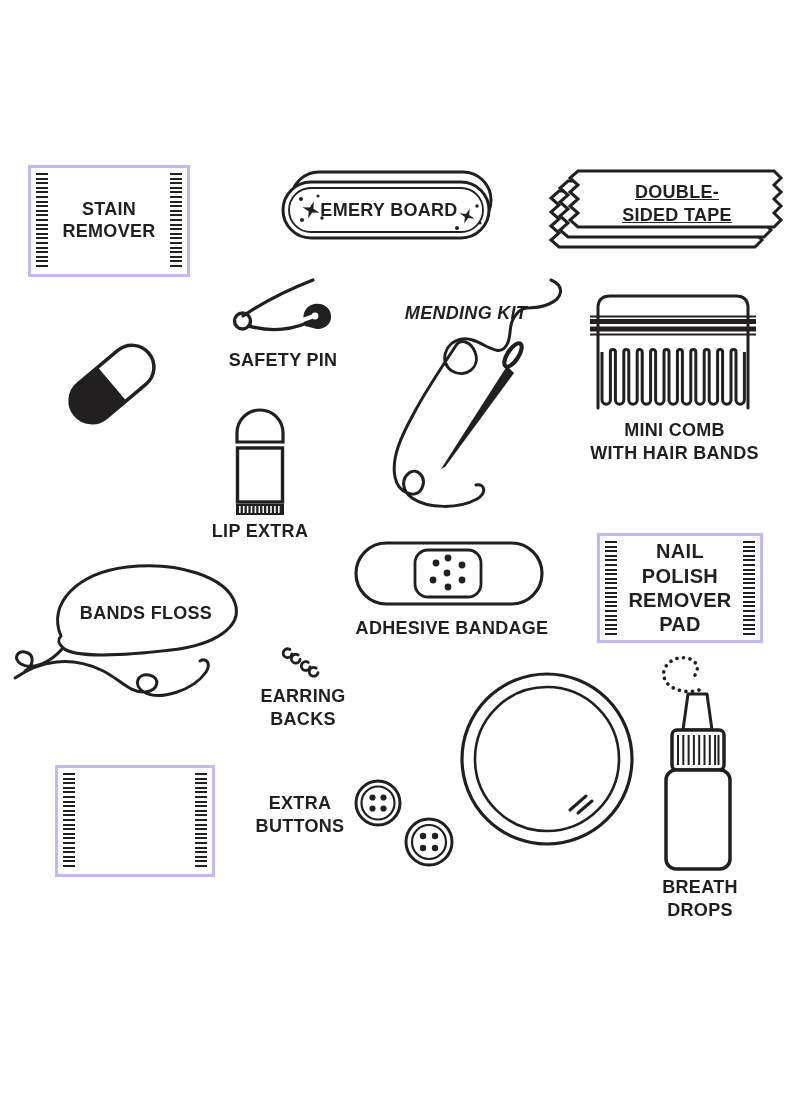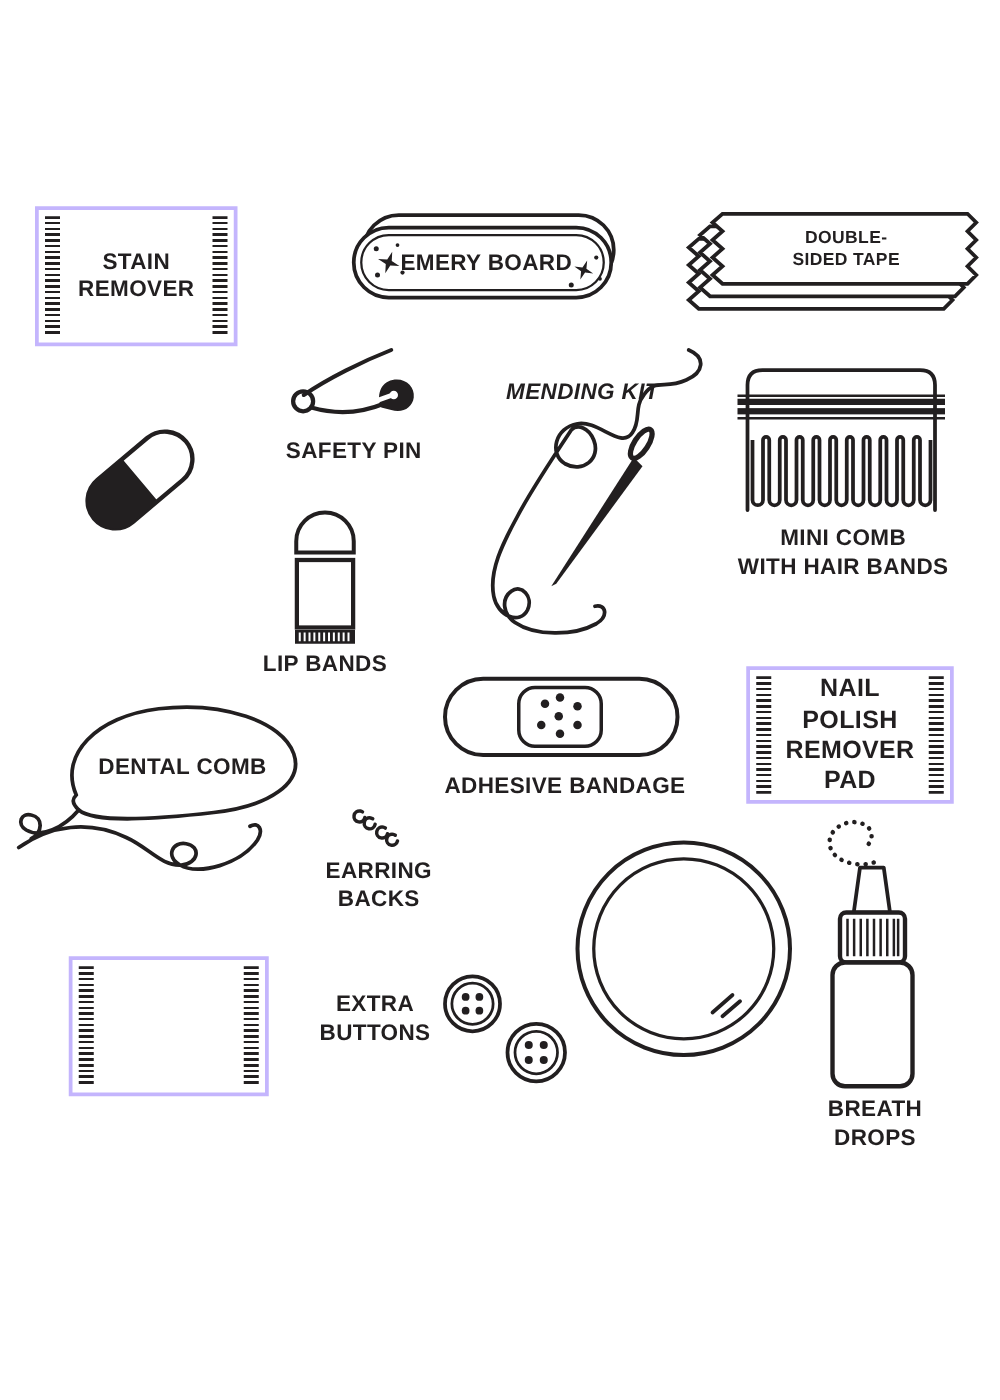--- a/index.html
+++ b/index.html
@@ -1,21 +1,21 @@
 <!DOCTYPE html>
 <html><head>
 <meta charset="utf-8">
 <style>
   html,body{margin:0;padding:0;background:#ffffff;}
   #canvas{position:relative;width:800px;height:1120px;background:#ffffff;overflow:hidden;
           font-family:"Liberation Sans",sans-serif;color:#221f20;}
   .abs{position:absolute;}
   .label{position:absolute;font-weight:bold;font-size:18px;line-height:1.25;
          letter-spacing:.3px;color:#221f20;text-align:center;white-space:pre-line;}
-  .label.big{font-size:14px;}
+  .label.big{font-size:18px;text-decoration:underline;}
   .packet{position:absolute;border:3px solid #c4b5fd;background:#fff;
           display:flex;align-items:center;justify-content:center;box-sizing:border-box;}
   .packet .plabel{font-weight:bold;font-size:18px;line-height:1.22;letter-spacing:.3px;
           text-align:center;white-space:pre-line;padding:0 22px;}
   .packet.small-text .plabel{font-size:20px;}
   .serr{position:absolute;top:5px;bottom:5px;width:12px;
         background:repeating-linear-gradient(to bottom,#221f20 0 2px,transparent 2px 4.6px);}
   .serr.l{left:5px;} .serr.r{right:5px;}
   svg{display:block;overflow:visible;}
   svg *{vector-effect:none;}
@@ -119,32 +119,32 @@
   </div>
 
   <div class="abs" style="left:230px;top:402px;width:60px;height:116px;">
     <svg width="60" height="116" viewBox="0 0 60 116">
       <path d="M7,40 V31 a23,23 0 0 1 46,0 V40 Z" fill="#fff" stroke="#221f20" stroke-width="3.2"></path>
       <rect x="7.5" y="46" width="45" height="54" fill="#fff" stroke="#221f20" stroke-width="3.4"></rect>
       <rect x="6" y="102" width="48" height="11" fill="#221f20"></rect>
       <line x1="9" y1="107.5" x2="51" y2="107.5" stroke="#fff" stroke-width="7" stroke-dasharray="1.6 2.3"></line>
     </svg>
   </div>
-  <div class="label" style="left:190px;top:520px;width:140px;">LIP BANDS</div>
+  <div class="label" style="left:190px;top:520px;width:140px;">LIP EXTRA</div>
 
   <div class="abs" style="left:13px;top:556px;width:235px;height:150px;">
     <svg width="235" height="150" viewBox="0 0 235 150">
       <g fill="none" stroke="#221f20" stroke-width="3" stroke-linecap="round">
         <path d="M48,80 C34,48 64,17 114,11 C165,5 213,21 222,47 C230,70 203,89 158,94 C114,99 63,103 50,92 C44,86 45,83 48,80"></path>
         <path d="M50,92 C38,106 20,115 8,108 C0,103 4,94 12,96 C22,98 21,110 12,115"></path>
         <path d="M2,122 C28,104 58,100 88,114 C106,122 116,137 132,136 C146,135 148,121 136,119 C125,117 119,129 131,136 C146,145 180,135 193,116 C198,108 194,101 187,105"></path>
       </g>
     </svg>
   </div>
-  <div class="label" style="left:76px;top:602px;width:140px;">DENTAL COMB</div>
+  <div class="label" style="left:76px;top:602px;width:140px;">BANDS FLOSS</div>
 
   <div class="abs" style="left:353px;top:540px;width:192px;height:70px;">
     <svg width="192" height="70" viewBox="0 0 192 70">
       <rect x="3" y="3" width="186" height="61" rx="30.5" fill="#fff" stroke="#221f20" stroke-width="3.2"></rect>
       <rect x="62" y="10" width="66" height="47" rx="13" fill="#fff" stroke="#221f20" stroke-width="2.8"></rect>
       <g fill="#221f20">
         <circle cx="83" cy="23" r="3.4"></circle>
           <circle cx="95" cy="18" r="3.4"></circle>
           <circle cx="109" cy="25" r="3.4"></circle>
         <circle cx="94" cy="33" r="3.4"></circle>

